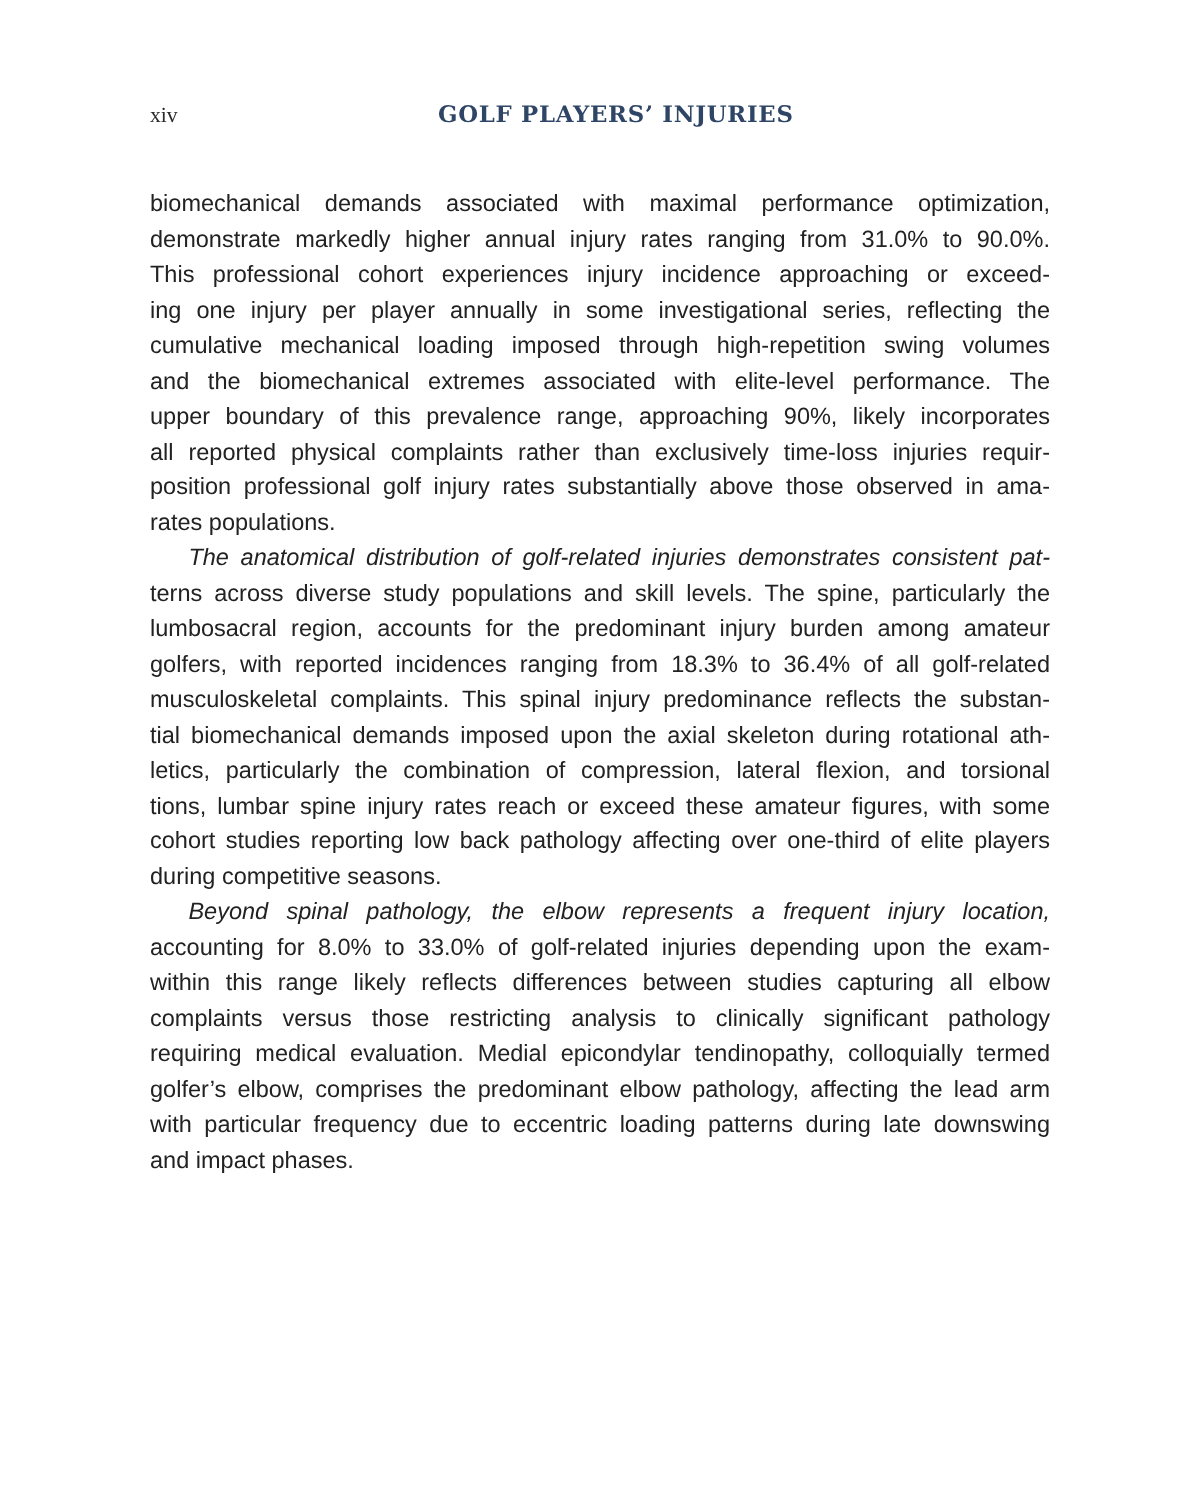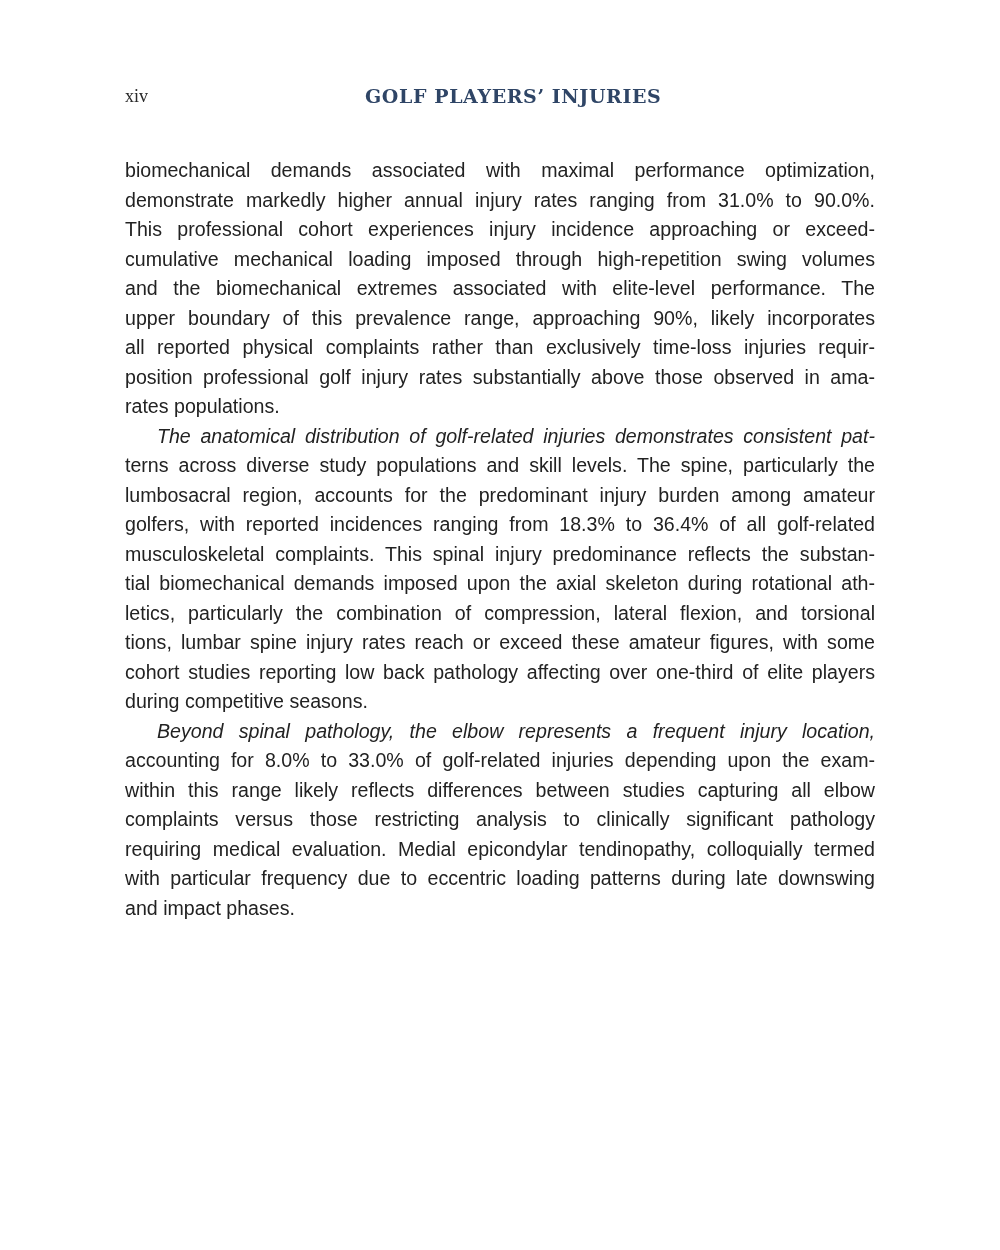--- a/index.html
+++ b/index.html
@@ -38,20 +38,21 @@
   <span class="folio">xiv</span>
   <span class="running-head">GOLF PLAYERS’ INJURIES</span>
 </div>
 
 <div class="body">
 
   <div>
     <span class="line">biomechanical demands associated with maximal performance optimization,</span>
     <span class="line">demonstrate markedly higher annual injury rates ranging from 31.0% to 90.0%.</span>
     <span class="line">This professional cohort experiences injury incidence approaching or exceed-</span>
+    <span class="line">ing one injury per player annually in some investigational series, reflecting the</span>
     <span class="line">cumulative mechanical loading imposed through high-repetition swing volumes</span>
     <span class="line">and the biomechanical extremes associated with elite-level performance. The</span>
     <span class="line">upper boundary of this prevalence range, approaching 90%, likely incorporates</span>
     <span class="line">all reported physical complaints rather than exclusively time-loss injuries requir-</span>
     <span class="line">position professional golf injury rates substantially above those observed in ama-</span>
     <span class="line last">rates populations.</span>
   </div>
 
   <div>
     <span class="line indent">The anatomical distribution of golf-related injuries demonstrates consistent pat-</span>
@@ -65,16 +66,17 @@
     <span class="line">cohort studies reporting low back pathology affecting over one-third of elite players</span>
     <span class="line last">during competitive seasons.</span>
   </div>
 
   <div>
     <span class="line indent">Beyond spinal pathology, the elbow represents a frequent injury location,</span>
     <span class="line">accounting for 8.0% to 33.0% of golf-related injuries depending upon the exam-</span>
     <span class="line">within this range likely reflects differences between studies capturing all elbow</span>
     <span class="line">complaints versus those restricting analysis to clinically significant pathology</span>
     <span class="line">requiring medical evaluation. Medial epicondylar tendinopathy, colloquially termed</span>
+    <span class="line">golfer’s elbow, comprises the predominant elbow pathology, affecting the lead arm</span>
     <span class="line">with particular frequency due to eccentric loading patterns during late downswing</span>
     <span class="line last">and impact phases.</span>
   </div>
 </div>
 
 </body></html>

